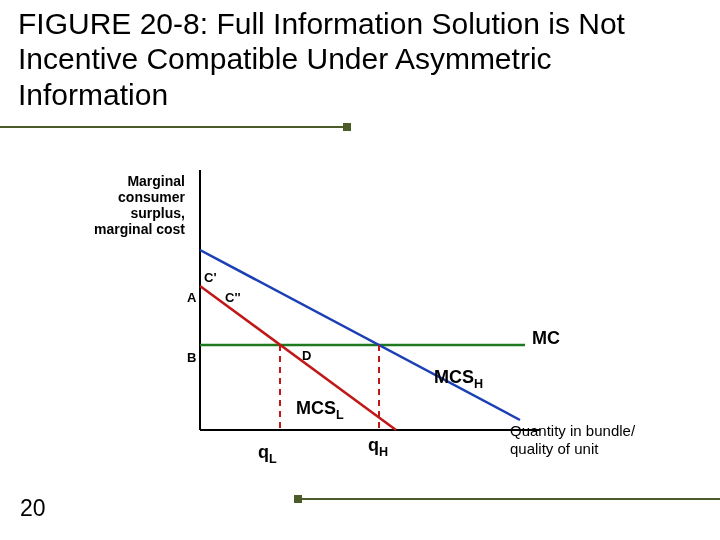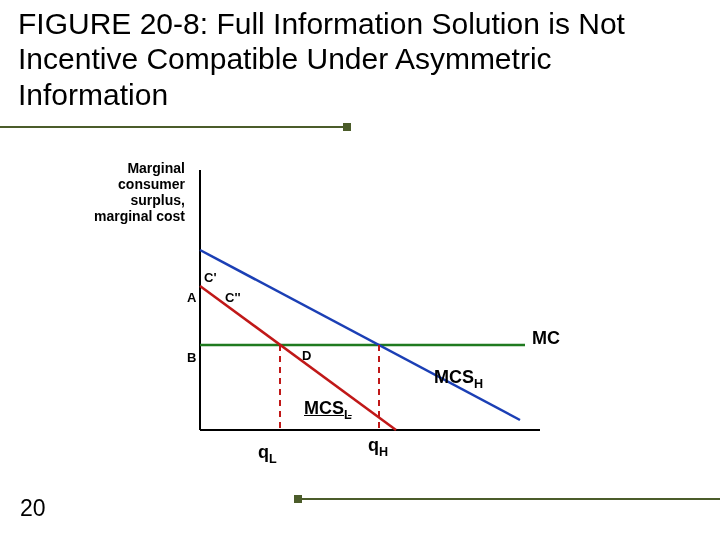--- a/index.html
+++ b/index.html
@@ -71,21 +71,21 @@
   .lbl {
     position: absolute;
     font-size: 18px;
     font-weight: 700;
     white-space: nowrap;
   }
   .lbl.small { font-size: 13px; }
   .ylabel {
     position: absolute;
     left: 0;
-    top: 0;
+    top: 13px;
     width: 105px;
     font-size: 14px;
     font-weight: 700;
     text-align: right;
     line-height: 1.15;
   }
   .xlabel {
     position: absolute;
     font-size: 15px;
     font-weight: 400;
@@ -125,30 +125,31 @@
   <div class="lbl small" style="left:124px; top:110px;">C'</div>
   <div class="lbl small" style="left:107px; top:130px;">A</div>
   <div class="lbl small" style="left:107px; top:190px;">B</div>
   <div class="lbl small" style="left:145px; top:130px;">C''</div>
   <div class="lbl small" style="left:222px; top:188px;">D</div>
 
   <div class="lbl" style="left:452px; top:168px;">MC</div>
   <div class="lbl" style="left:354px; top:207px;">
     <span>MCS</span><sub>H</sub>
   </div>
-  <div class="lbl" style="left:224px; top:238px;text-decoration:underline;">
+  <div class="lbl" style="left:216px; top:238px;">
     <span>MCS</span><sub>L</sub>
   </div>
 
   <div class="lbl" style="left:178px; top:282px;">
     <span>q</span><sub>L</sub>
   </div>
   <div class="lbl" style="left:288px; top:275px;">
     <span>q</span><sub>H</sub>
   </div>
 
+  <div class="xlabel" style="left:430px; top:262px; width:160px;">Quantity in bundle/ quality of unit</div>
 
 </div>
 
 <div class="footer-line">
     <div class="dot"></div>
   </div>
 <div class="page-num">20</div>
 
 </body></html>

